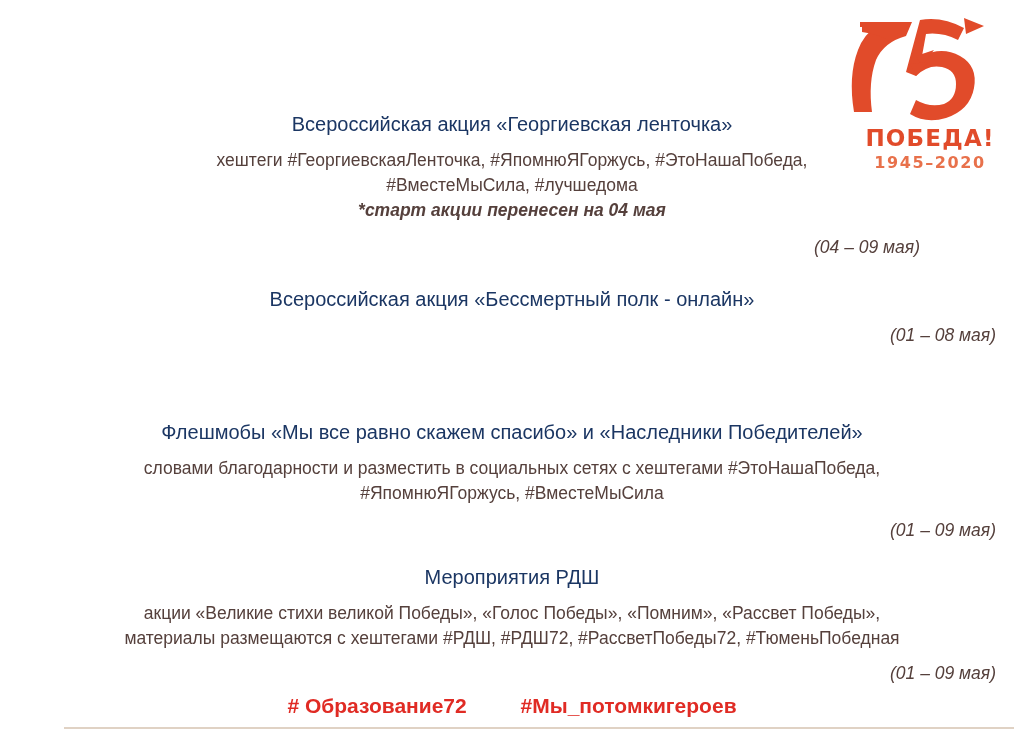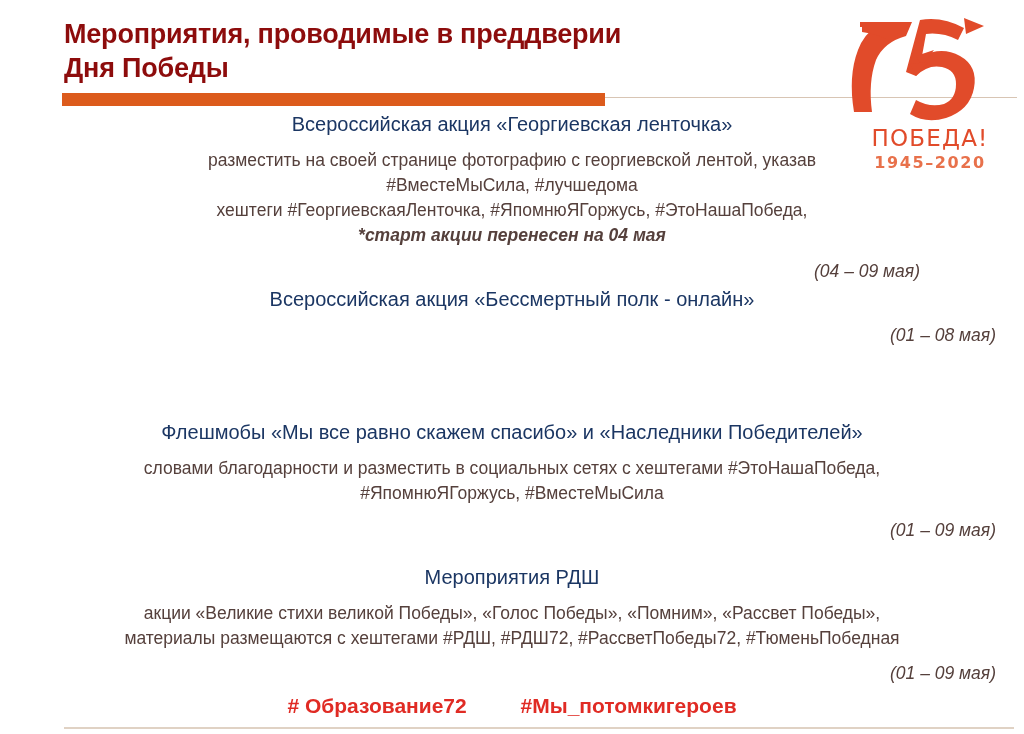--- a/index.html
+++ b/index.html
@@ -72,21 +72,21 @@
   }
   .logo-mark {
     width: 168px;
     height: 112px;
     display: block;
   }
   .logo-word {
     display: block;
     margin-top: 1px;
     font-size: 23px;
-    font-weight: normal;
+    font-weight: bold;
     letter-spacing: 1.2px;
     color: #E14B2A;
     font-family: "DejaVu Sans", sans-serif;
   }
   .logo-years {
     display: block;
     margin-top: 2px;
     font-size: 16px;
     font-weight: bold;
     letter-spacing: 1.6px;
@@ -169,50 +169,41 @@
     width: 950px;
     height: 2px;
     background: #e0d2c4;
   }
 </style>
 </head>
 <body>
 
 <div class="page">
 
-  <div class="header">
-    <div class="main-title">
-      <span>Мероприятия, проводимые в преддверии</span>
-      <span class="line2">Дня Победы</span>
-    </div>
-    <div class="title-rule-line"></div>
-    <div class="title-rule-bar"></div>
-  </div>
 
   <div class="logo">
     <svg class="logo-mark" viewBox="0 0 168 112" aria-hidden="true">
       <g fill="#E14B2A">
         <path d="M14 10 L66 10 L60 24 Q38 30 30 48 Q22 70 26 100 L8 100 Q2 64 12 38 Q18 22 30 15 L14 15 Z"></path>
         <path d="M16 12 L64 12 Q52 20 44 30 Q34 22 16 20 Z"></path>
         <path d="M74 8 Q96 4 118 16 L112 28 Q96 20 80 22 L76 44 Q96 34 114 44 Q132 54 128 76 Q124 98 100 106 Q80 112 64 102 L70 88 Q84 96 98 92 Q110 87 110 72 Q110 58 96 55 Q82 52 70 64 L60 60 Z"></path>
         <path d="M118 6 L138 14 L120 22 Z"></path>
         <path d="M70 44 L88 38 L76 54 Z"></path>
         <path d="M64 52 L82 50 L70 64 Z"></path>
       </g>
     </svg>
     <span class="logo-word">ПОБЕДА!</span>
     <span class="logo-years">1945–2020</span>
   </div>
 
   <div class="section" id="section-1">
     <div class="sec-heading">Всероссийская акция «Георгиевская ленточка»</div>
     <div class="sec-body">
-      <span class="l">разместить на своей странице фотографию с георгиевской лентой, указав</span>
+      <span class="l">хештеги #ГеоргиевскаяЛенточка, #ЯпомнюЯГоржусь, #ЭтоНашаПобеда,</span>
       <span class="l">#ВместеМыСила, #лучшедома</span>
-      <span class="l">хештеги #ГеоргиевскаяЛенточка, #ЯпомнюЯГоржусь, #ЭтоНашаПобеда,</span>
       <span class="sec-note">*старт акции перенесен на 04 мая</span>
     </div>
     <span class="sec-date">(04 – 09 мая)</span>
   </div>
 
   <div class="section" id="section-2">
     <div class="sec-heading">Всероссийская акция «Бессмертный полк - онлайн»</div>
     <span class="sec-date">(01 – 08 мая)</span>
   </div>
 

